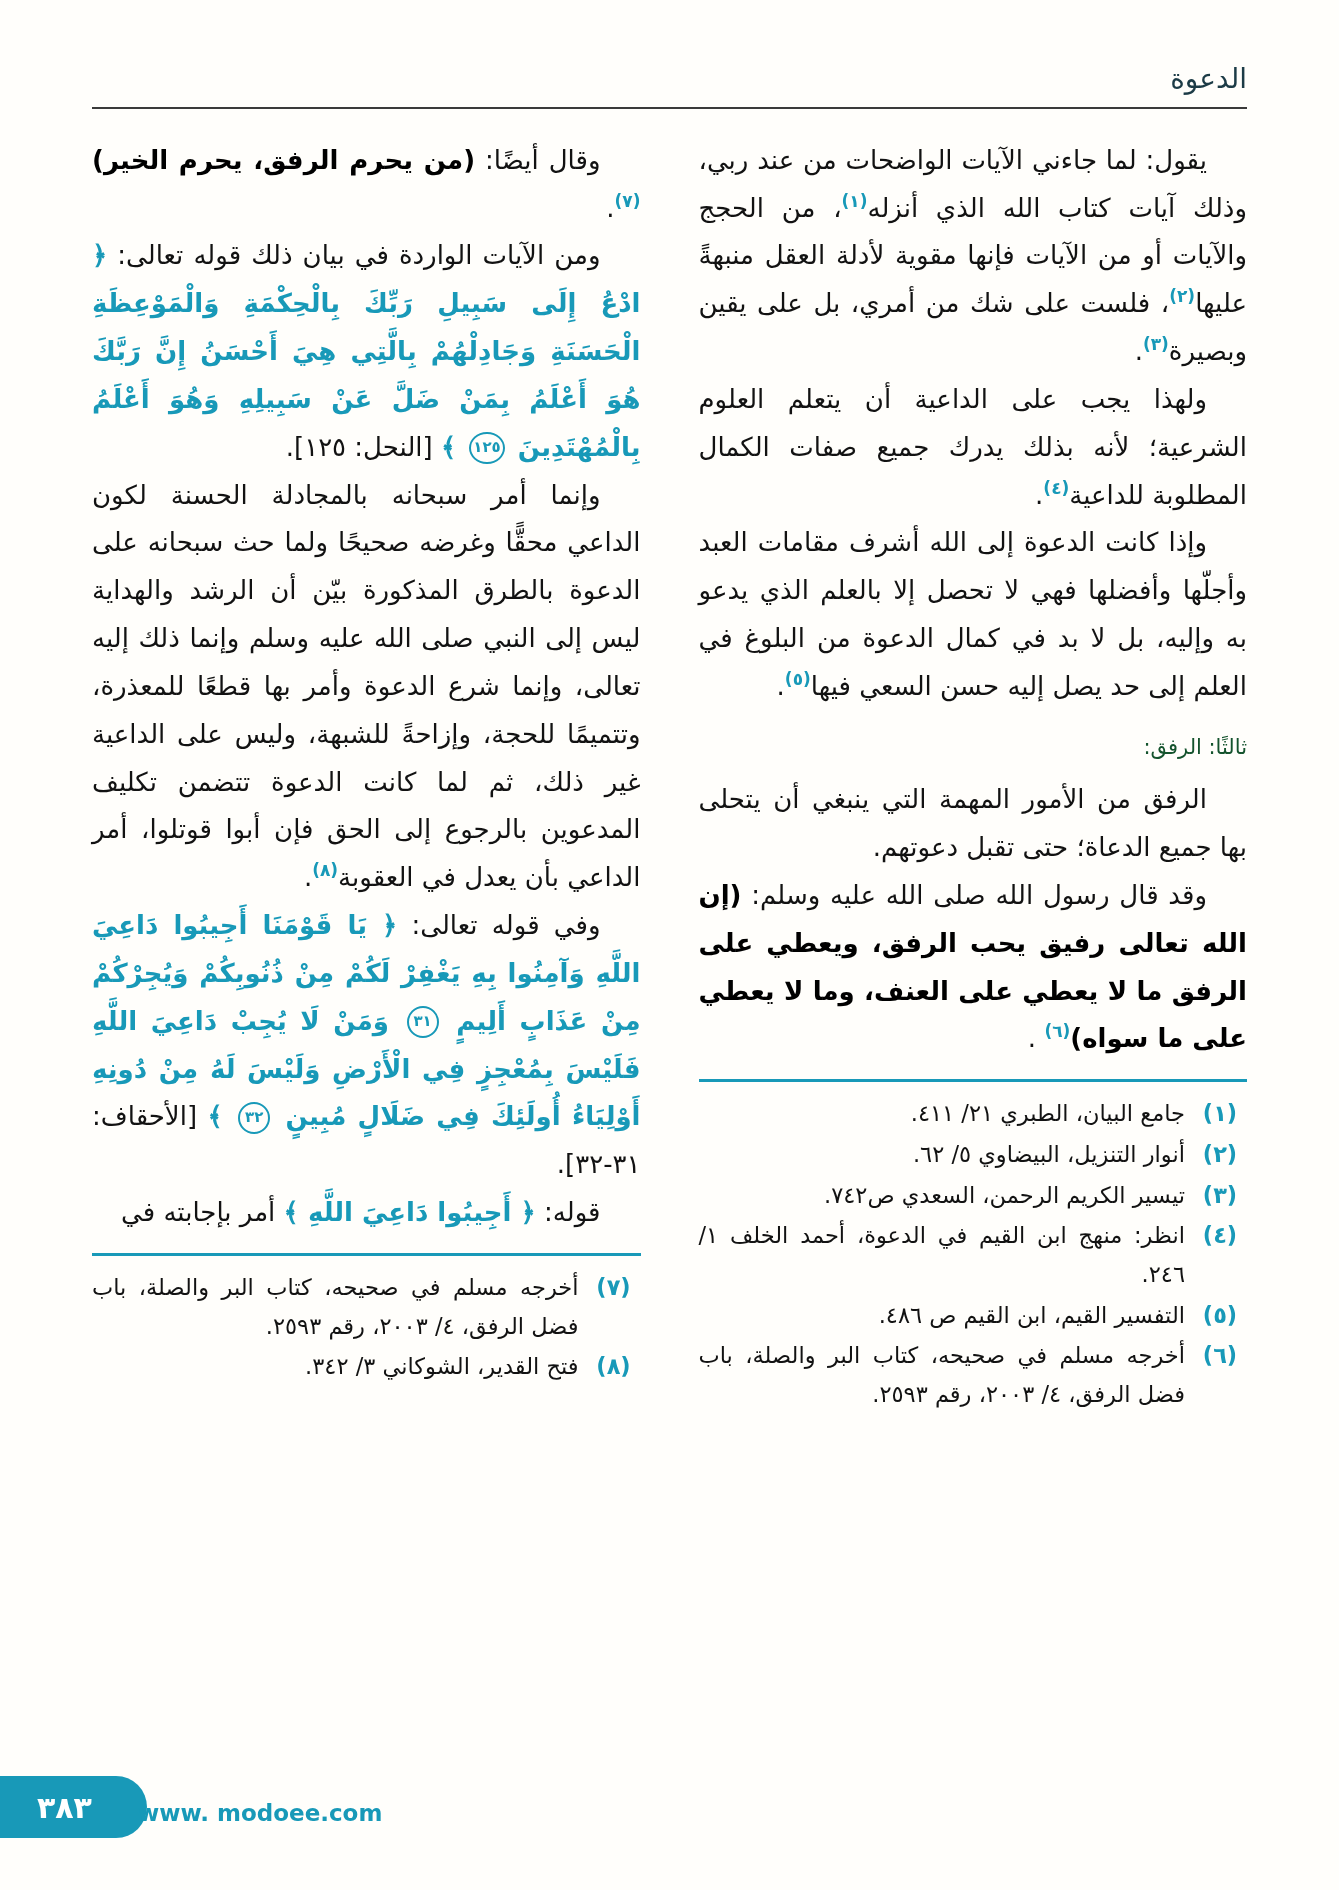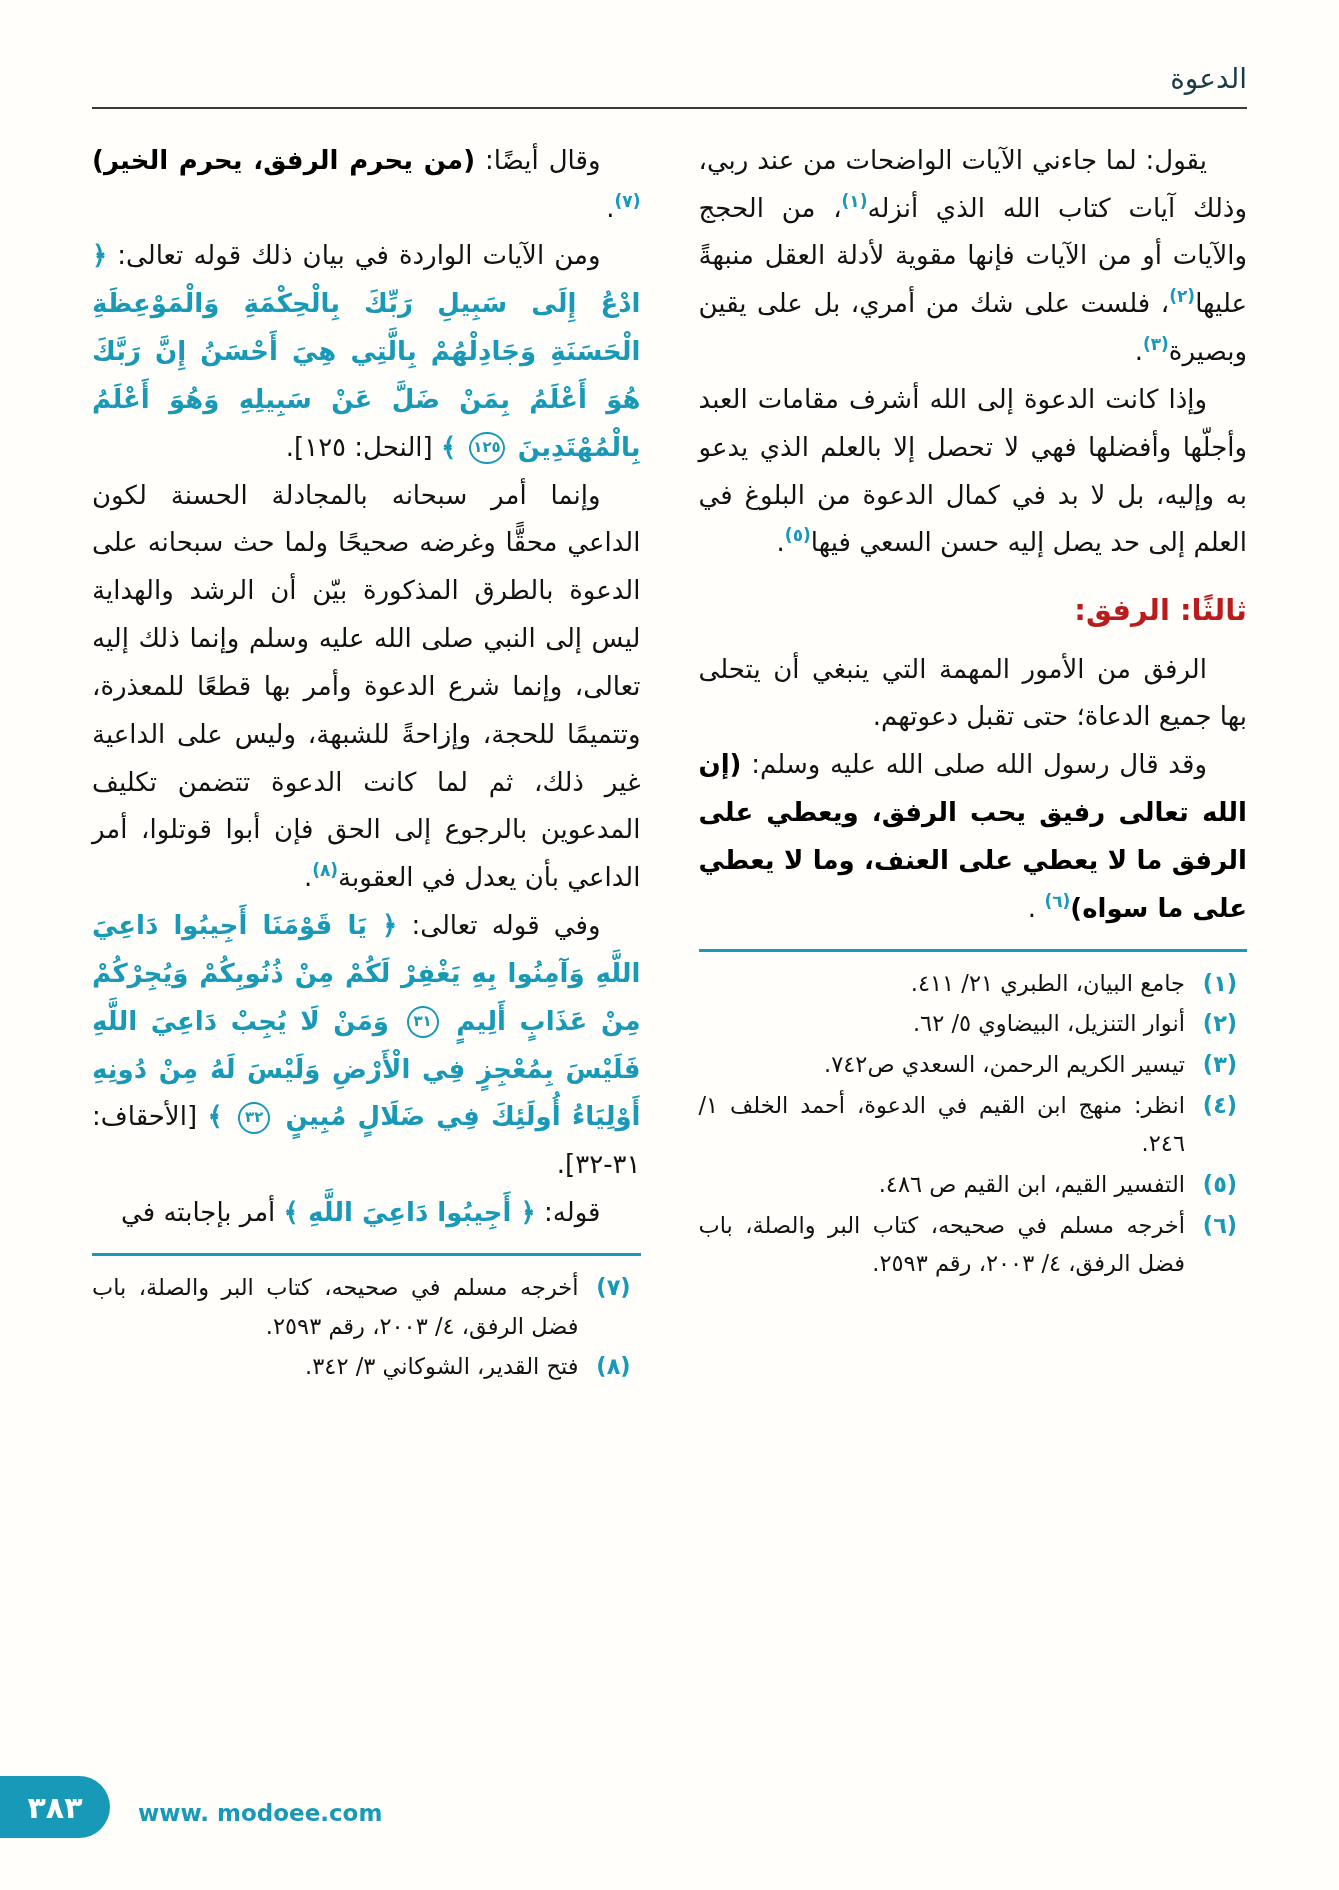--- a/index.html
+++ b/index.html
@@ -66,23 +66,23 @@
     color: #1899b8;
     font-size: 15px;
     font-weight: bold;
     margin: 0 4px;
     vertical-align: middle;
     text-indent: 0;
     padding: 5px 2px;
     box-sizing: border-box;
   }
   .heading {
-    font-size: 29px;
-    font-weight: bold;
-    color: #b91c1c;
+    font-size: 21px;
+    font-weight: normal;
+    color: #14532d;
     margin: 20px 0 12px 0;
     line-height: 1.6;
   }
   .fn-sep {
     border-bottom: 3px solid #1899b8;
     margin: 16px 0 12px 0;
   }
   .fn-block { display: flex; flex-direction: column; gap: 2px; }
   .fn-row {
     display: flex;
@@ -102,21 +102,22 @@
   .page-tab {
     position: absolute;
     left: 0;
     bottom: 52px;
     width: 110px;
     height: 62px;
     background: #1899b8;
     border-radius: 0 31px 31px 0;
     display: flex;
     align-items: center;
-    justify-content: center;
+    justify-content: flex-end;
+    padding-left: 37px;
   }
   .page-tab span {
     color: #ffffff;
     font-size: 30px;
     font-weight: bold;
   }
   .website {
     position: absolute;
     left: 138px;
     bottom: 64px;
@@ -134,20 +135,21 @@
   <div class="header">
     <div class="header-title">الدعوة</div>
     <div class="header-rule"></div>
   </div>
 
   <div class="columns">
 
     <section class="col">
       <div class="col-body">
           <p class="para"><span class="seg-text">يقول: لما جاءني الآيات الواضحات من عند ربي، وذلك آيات كتاب الله الذي أنزله</span><span class="seg-fn">(١)</span><span class="seg-text">، من الحجج والآيات أو من الآيات فإنها مقوية لأدلة العقل منبهةً عليها</span><span class="seg-fn">(٢)</span><span class="seg-text">، فلست على شك من أمري، بل على يقين وبصيرة</span><span class="seg-fn">(٣)</span><span class="seg-text">.</span></p>
+          <p class="para"><span class="seg-text">ولهذا يجب على الداعية أن يتعلم العلوم الشرعية؛ لأنه بذلك يدرك جميع صفات الكمال المطلوبة للداعية</span><span class="seg-fn">(٤)</span><span class="seg-text">.</span></p>
           <p class="para"><span class="seg-text">وإذا كانت الدعوة إلى الله أشرف مقامات العبد وأجلّها وأفضلها فهي لا تحصل إلا بالعلم الذي يدعو به وإليه، بل لا بد في كمال الدعوة من البلوغ في العلم إلى حد يصل إليه حسن السعي فيها</span><span class="seg-fn">(٥)</span><span class="seg-text">.</span></p>
           <h2 class="heading">ثالثًا: الرفق:</h2>
           <p class="para"><span class="seg-text">الرفق من الأمور المهمة التي ينبغي أن يتحلى بها جميع الدعاة؛ حتى تقبل دعوتهم.</span></p>
           <p class="para"><span class="seg-text">وقد قال رسول الله صلى الله عليه وسلم: </span><span class="seg-bold">(إن الله تعالى رفيق يحب الرفق، ويعطي على الرفق ما لا يعطي على العنف، وما لا يعطي على ما سواه)</span><span class="seg-fn">(٦)</span><span class="seg-text"> .</span></p>
         </div>
       <div class="fn-sep"></div>
       <div class="fn-block">
           <div class="fn-row">
             <span class="fn-num">(١)</span>
             <span class="fn-text">جامع البيان، الطبري ٢١/ ٤١١.</span>

